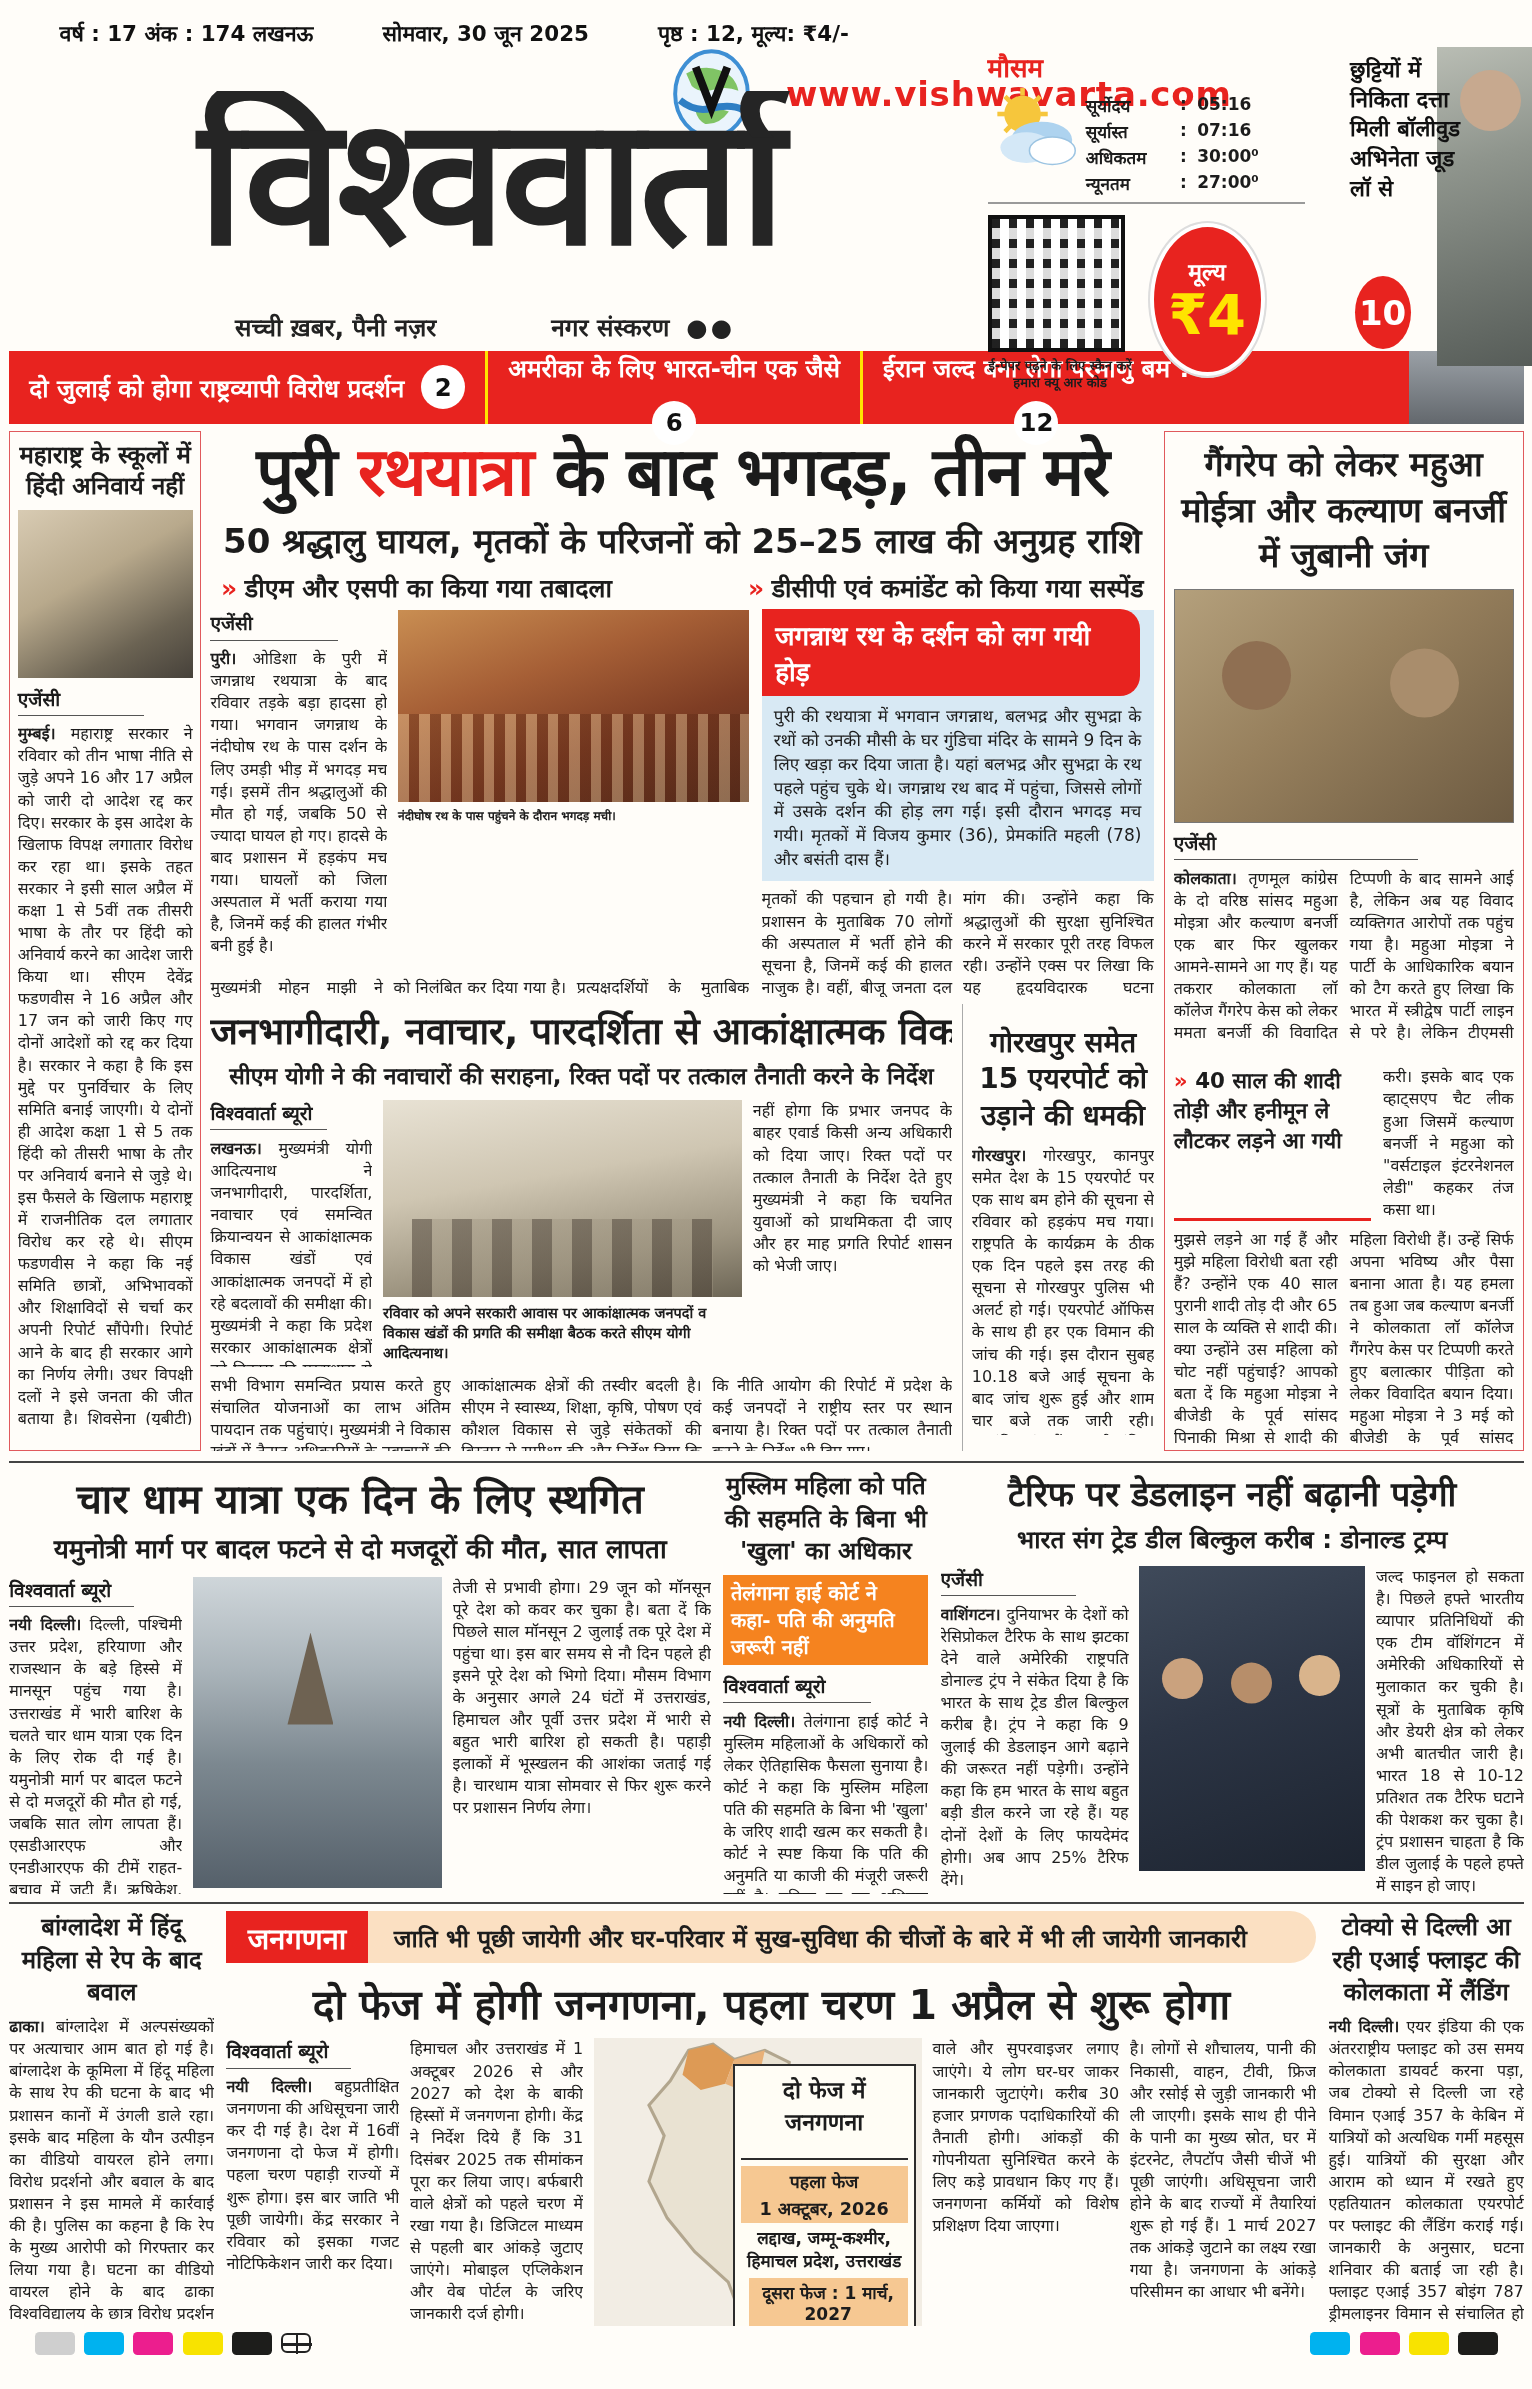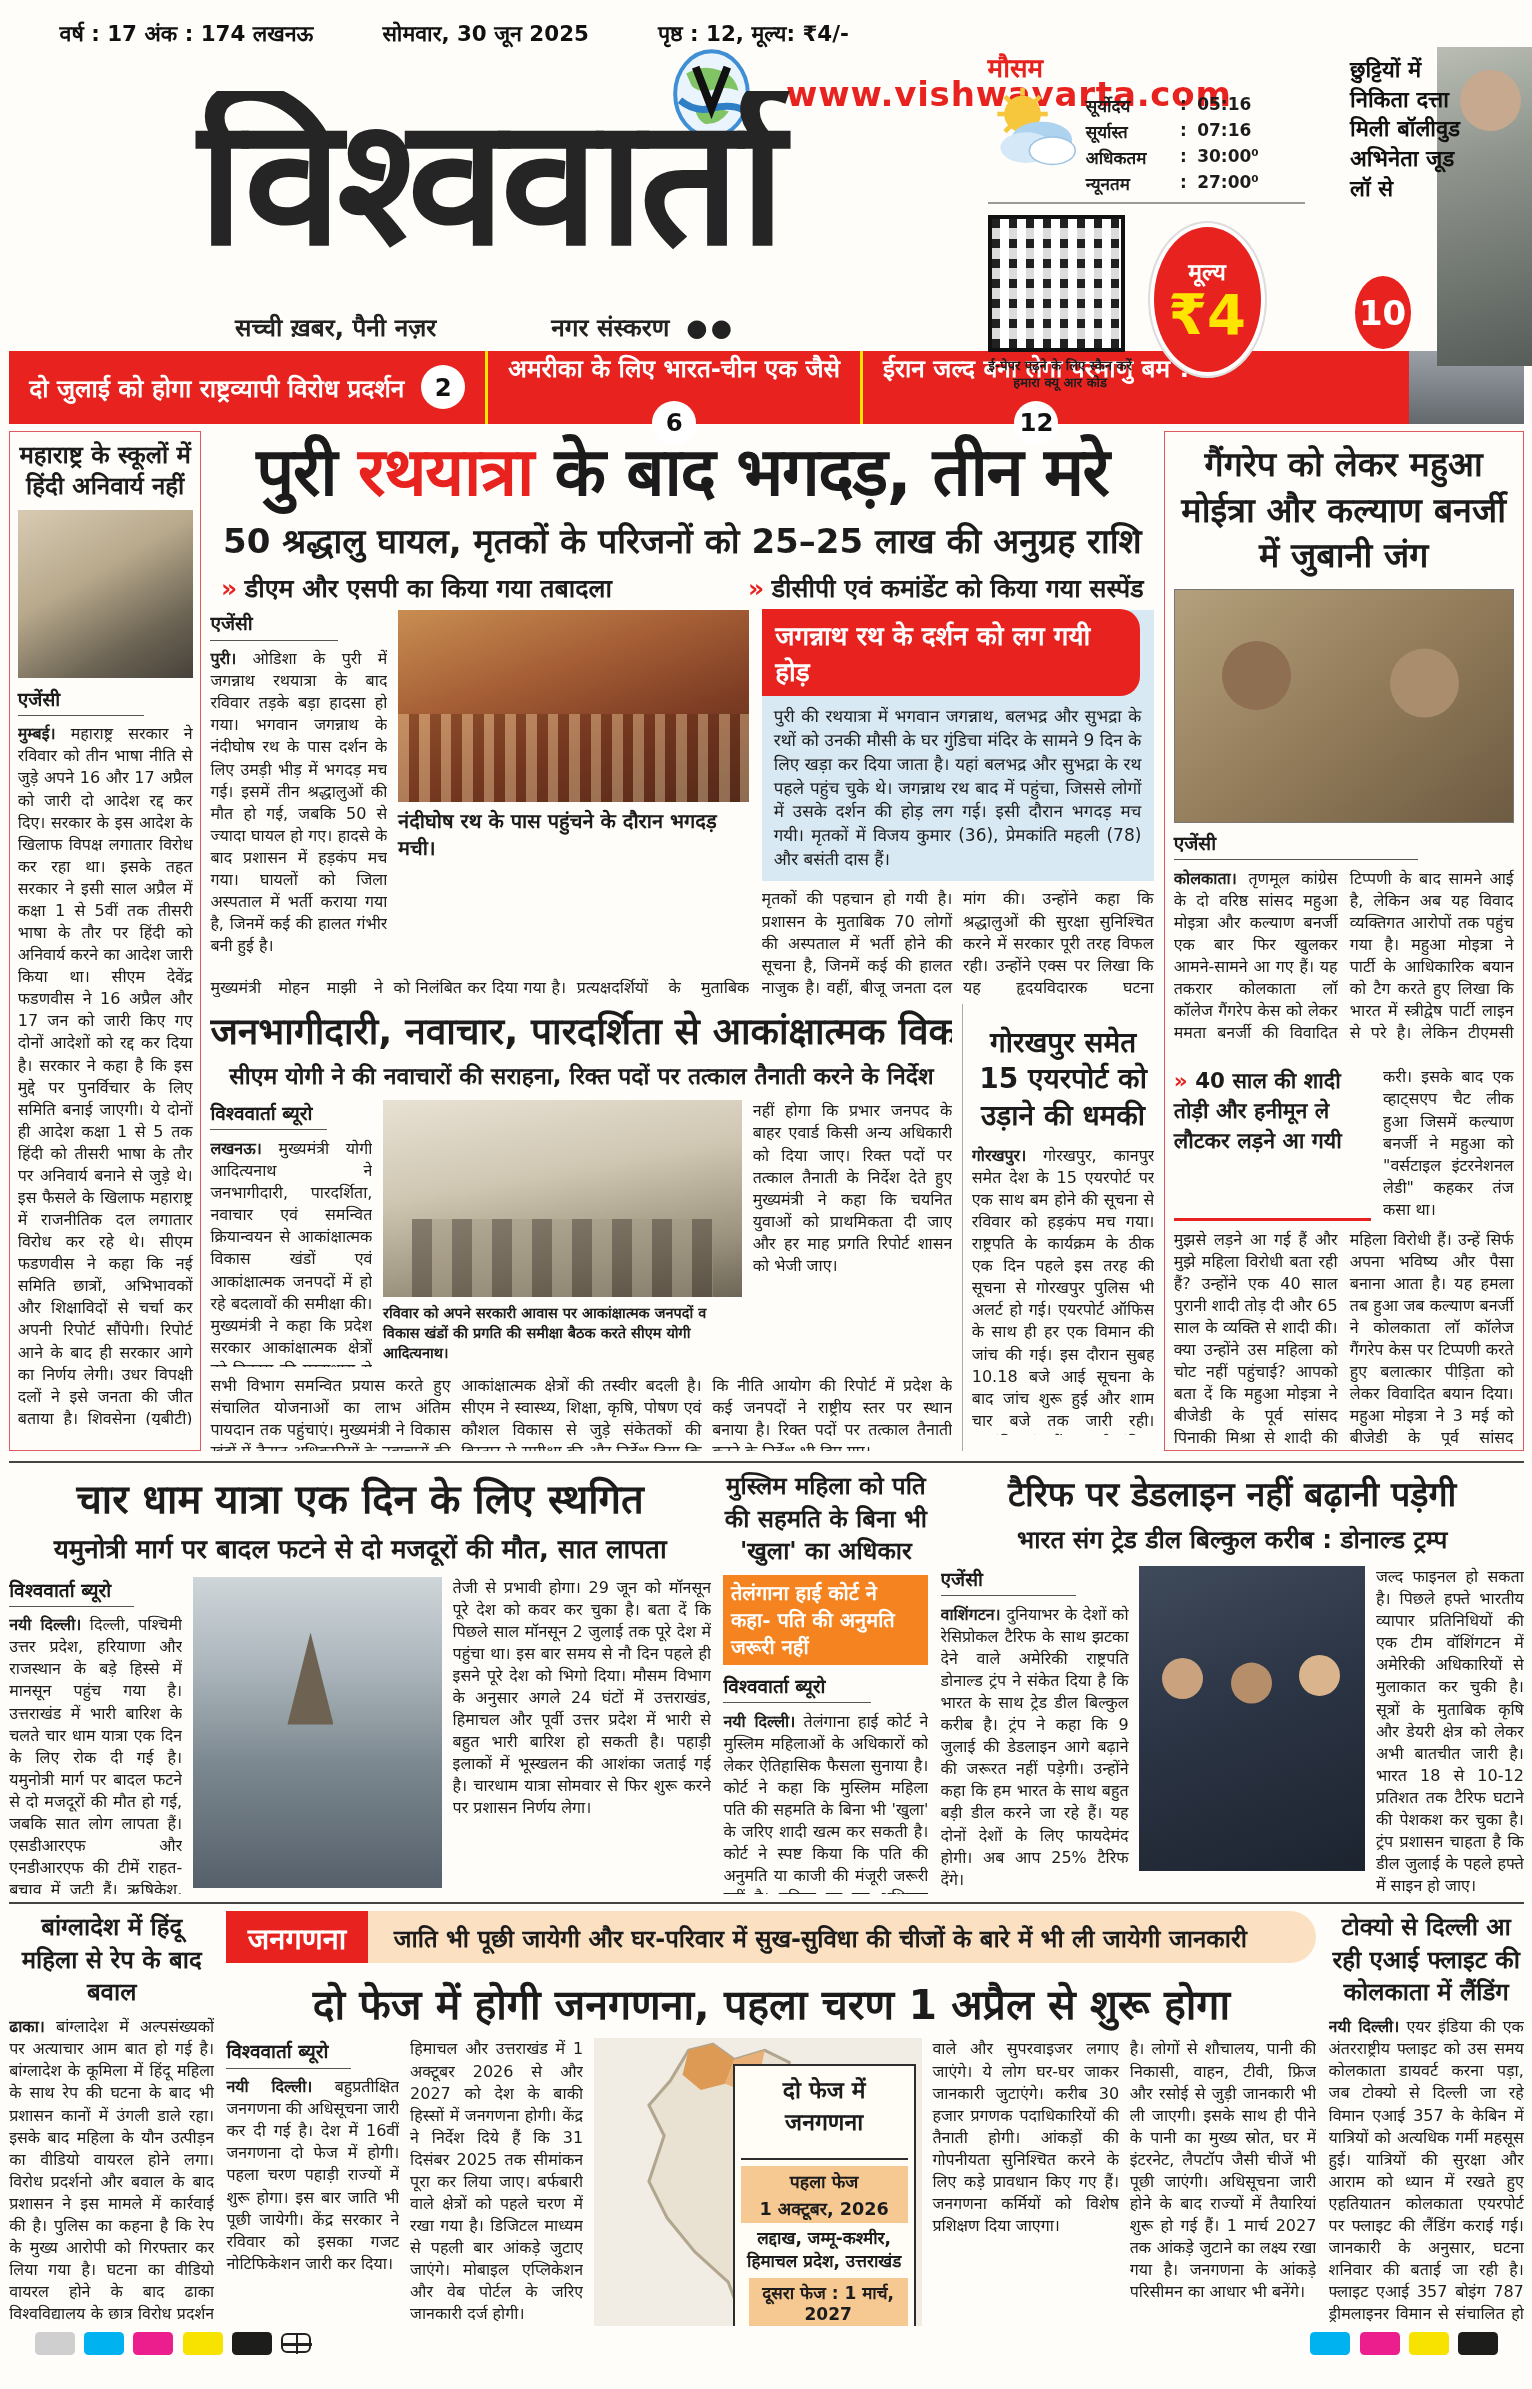--- a/index.html
+++ b/index.html
@@ -49,21 +49,21 @@
   .ticker { margin:4.6px 9.2px 0; background:#e8231f; height:73px; display:flex; align-items:stretch; }
   .tick { display:flex; align-items:center; gap:17px; padding:0 20px; color:#fff; font-size:24.4px; font-weight:800; white-space:nowrap; }
   .tick + .tick { border-left:3.8px solid #ffe400;flex-direction:column; }
   .tick-page { width:44px; height:44px; flex:none; background:#fff; color:#111; border-radius:50%; display:flex; align-items:center; justify-content:center; font-size:24.4px; font-weight:800; }
   .tick-photo { margin-left:auto; width:115px; background:linear-gradient(180deg,#9aa0a6,#63686d); }
 
   
   .byline { font-size:19px; font-weight:800; padding-bottom:3.1px; border-bottom:1.5px solid #555; width:72%; margin-bottom:7.6px; }
   .bodytxt { font-size:16px; line-height:1.38; text-align:justify; color:#1d1d1d; overflow:hidden; }
   .dl { font-weight:800; }
-  .caption { font-size:20px; font-weight:700; margin-top:4.6px; }
+  .caption { font-size:12px; font-weight:700; margin-top:4.6px; }
   .photo { width:100%; }
 
   
   .regionA { margin:7.6px 9.2px 0; display:flex; gap:9.2px; height:1020px; }
   .colL { width:192px; flex:none; border:1.5px solid #e0595c; padding:7.6px 7.6px 4.6px; overflow:hidden; }
   .colL .head { font-size:24px; font-weight:900; text-align:center; line-height:1.3; margin-bottom:7.6px; }
   .photo-fadnavis { height:168px; background:linear-gradient(150deg,#d8cbb3 0%,#b8a98c 40%,#6b6353 75%,#46413a 100%); margin-bottom:7.6px; }
   .colM { width:944px; flex:none; display:flex; flex-direction:column; }
   .colR { flex:1; border:1.5px solid #e0595c; padding:9.2px 9.2px 4.6px; display:flex; flex-direction:column; overflow:hidden; }
 

